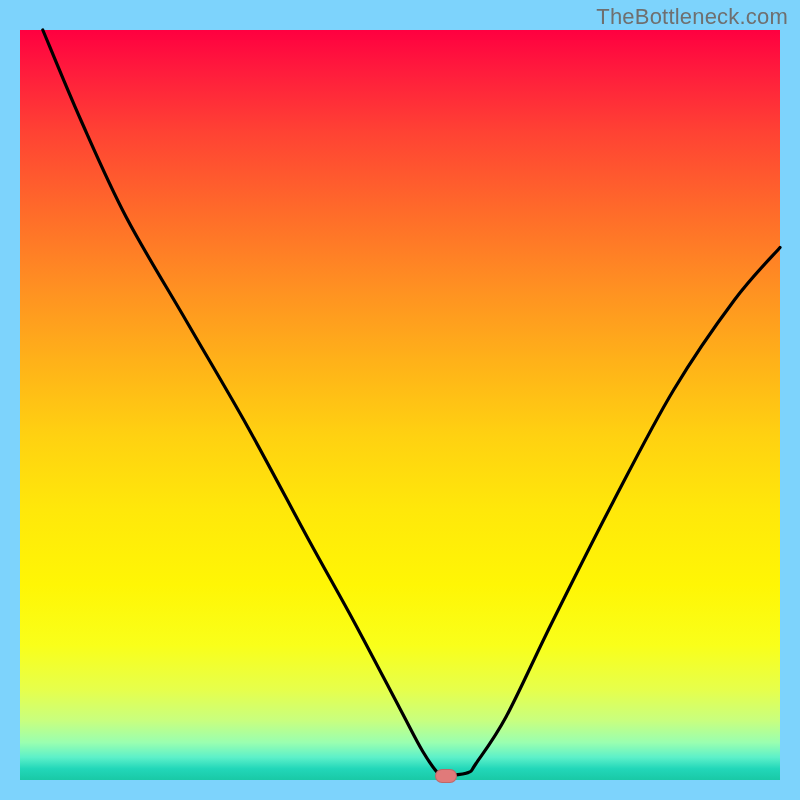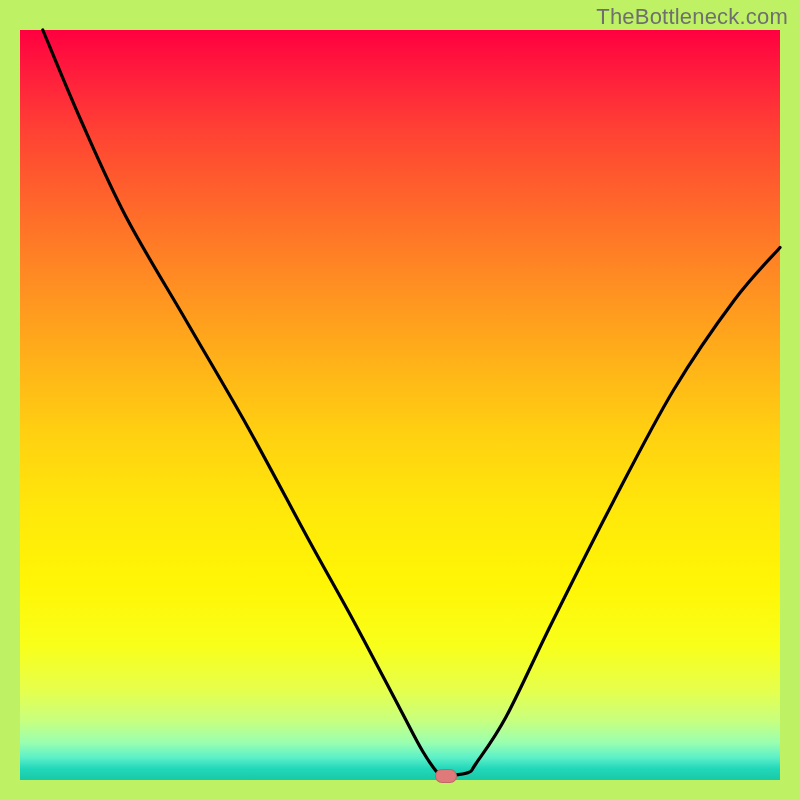--- a/index.html
+++ b/index.html
@@ -8,21 +8,21 @@
     width: 800px;
     height: 800px;
     background: #000;
     overflow: hidden;
     font-family: Arial, Helvetica, sans-serif;
   }
   .frame {
     position: relative;
     width: 800px;
     height: 800px;
-    background: #bef264;
+    background: #7dd3fc;
   }
   .watermark {
     position: absolute;
     top: 4px;
     right: 12px;
     color: #6f6f6f;
     font-size: 22px;
     letter-spacing: 0.2px;
     z-index: 10;
     user-select: none;

